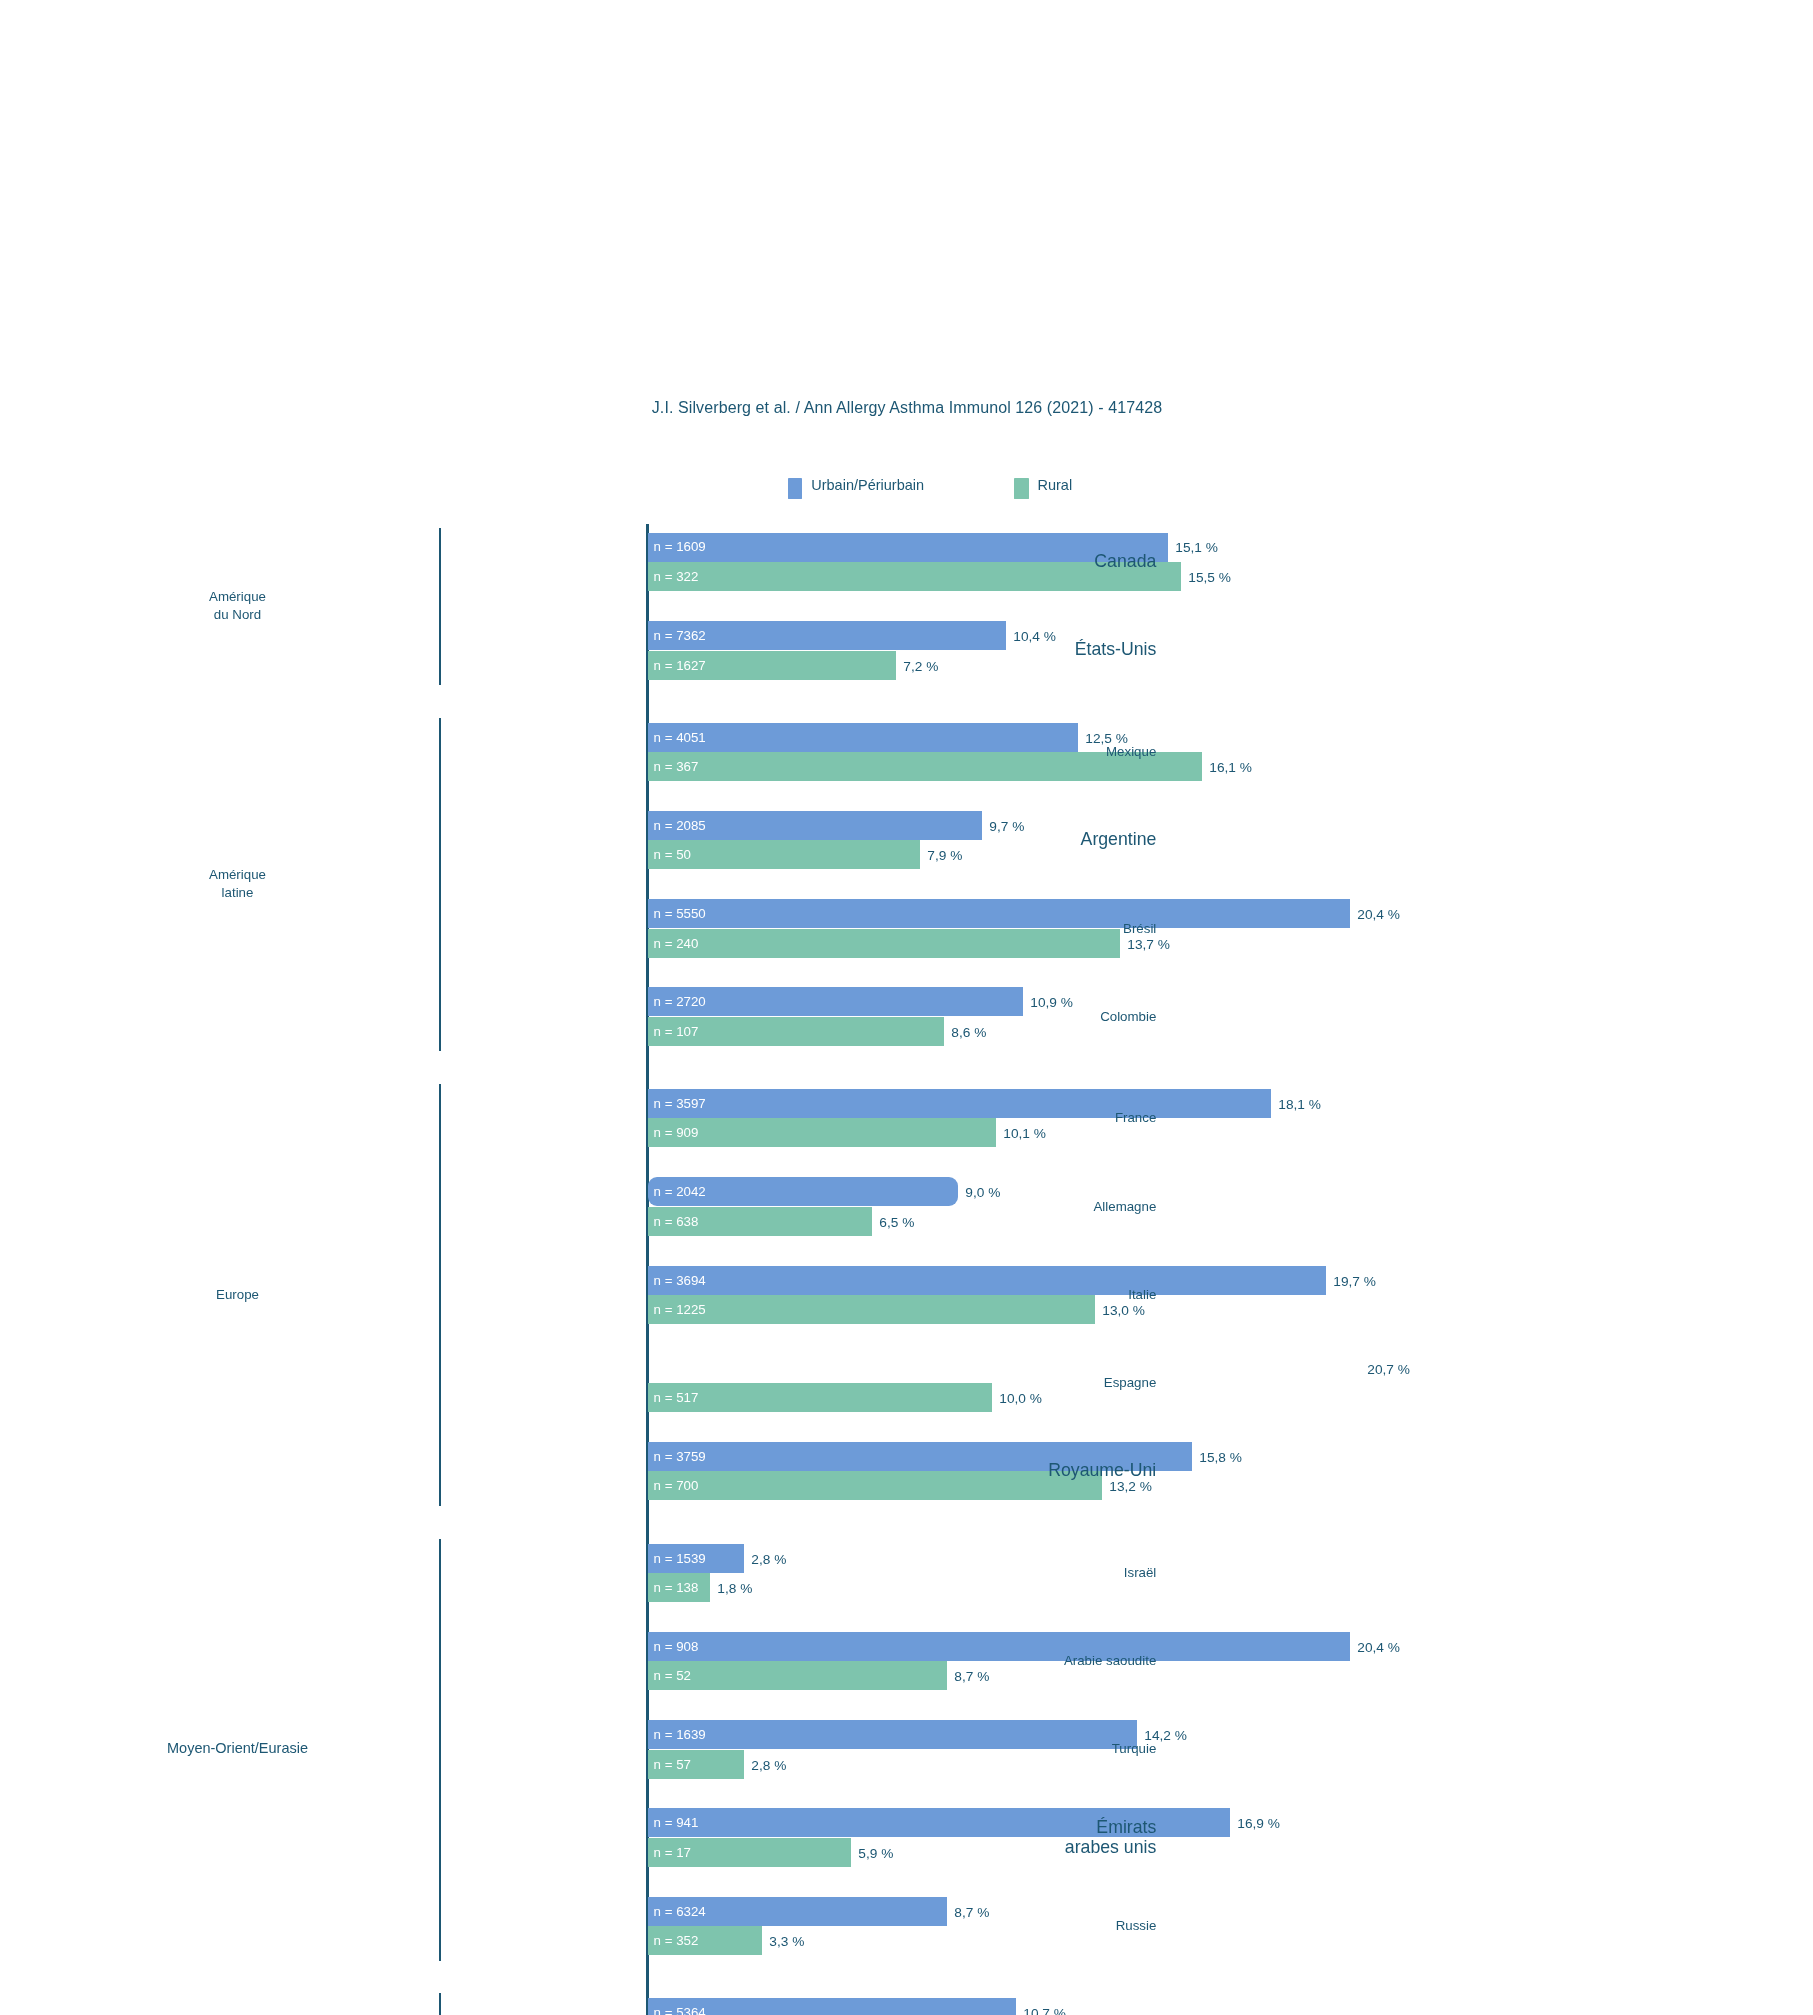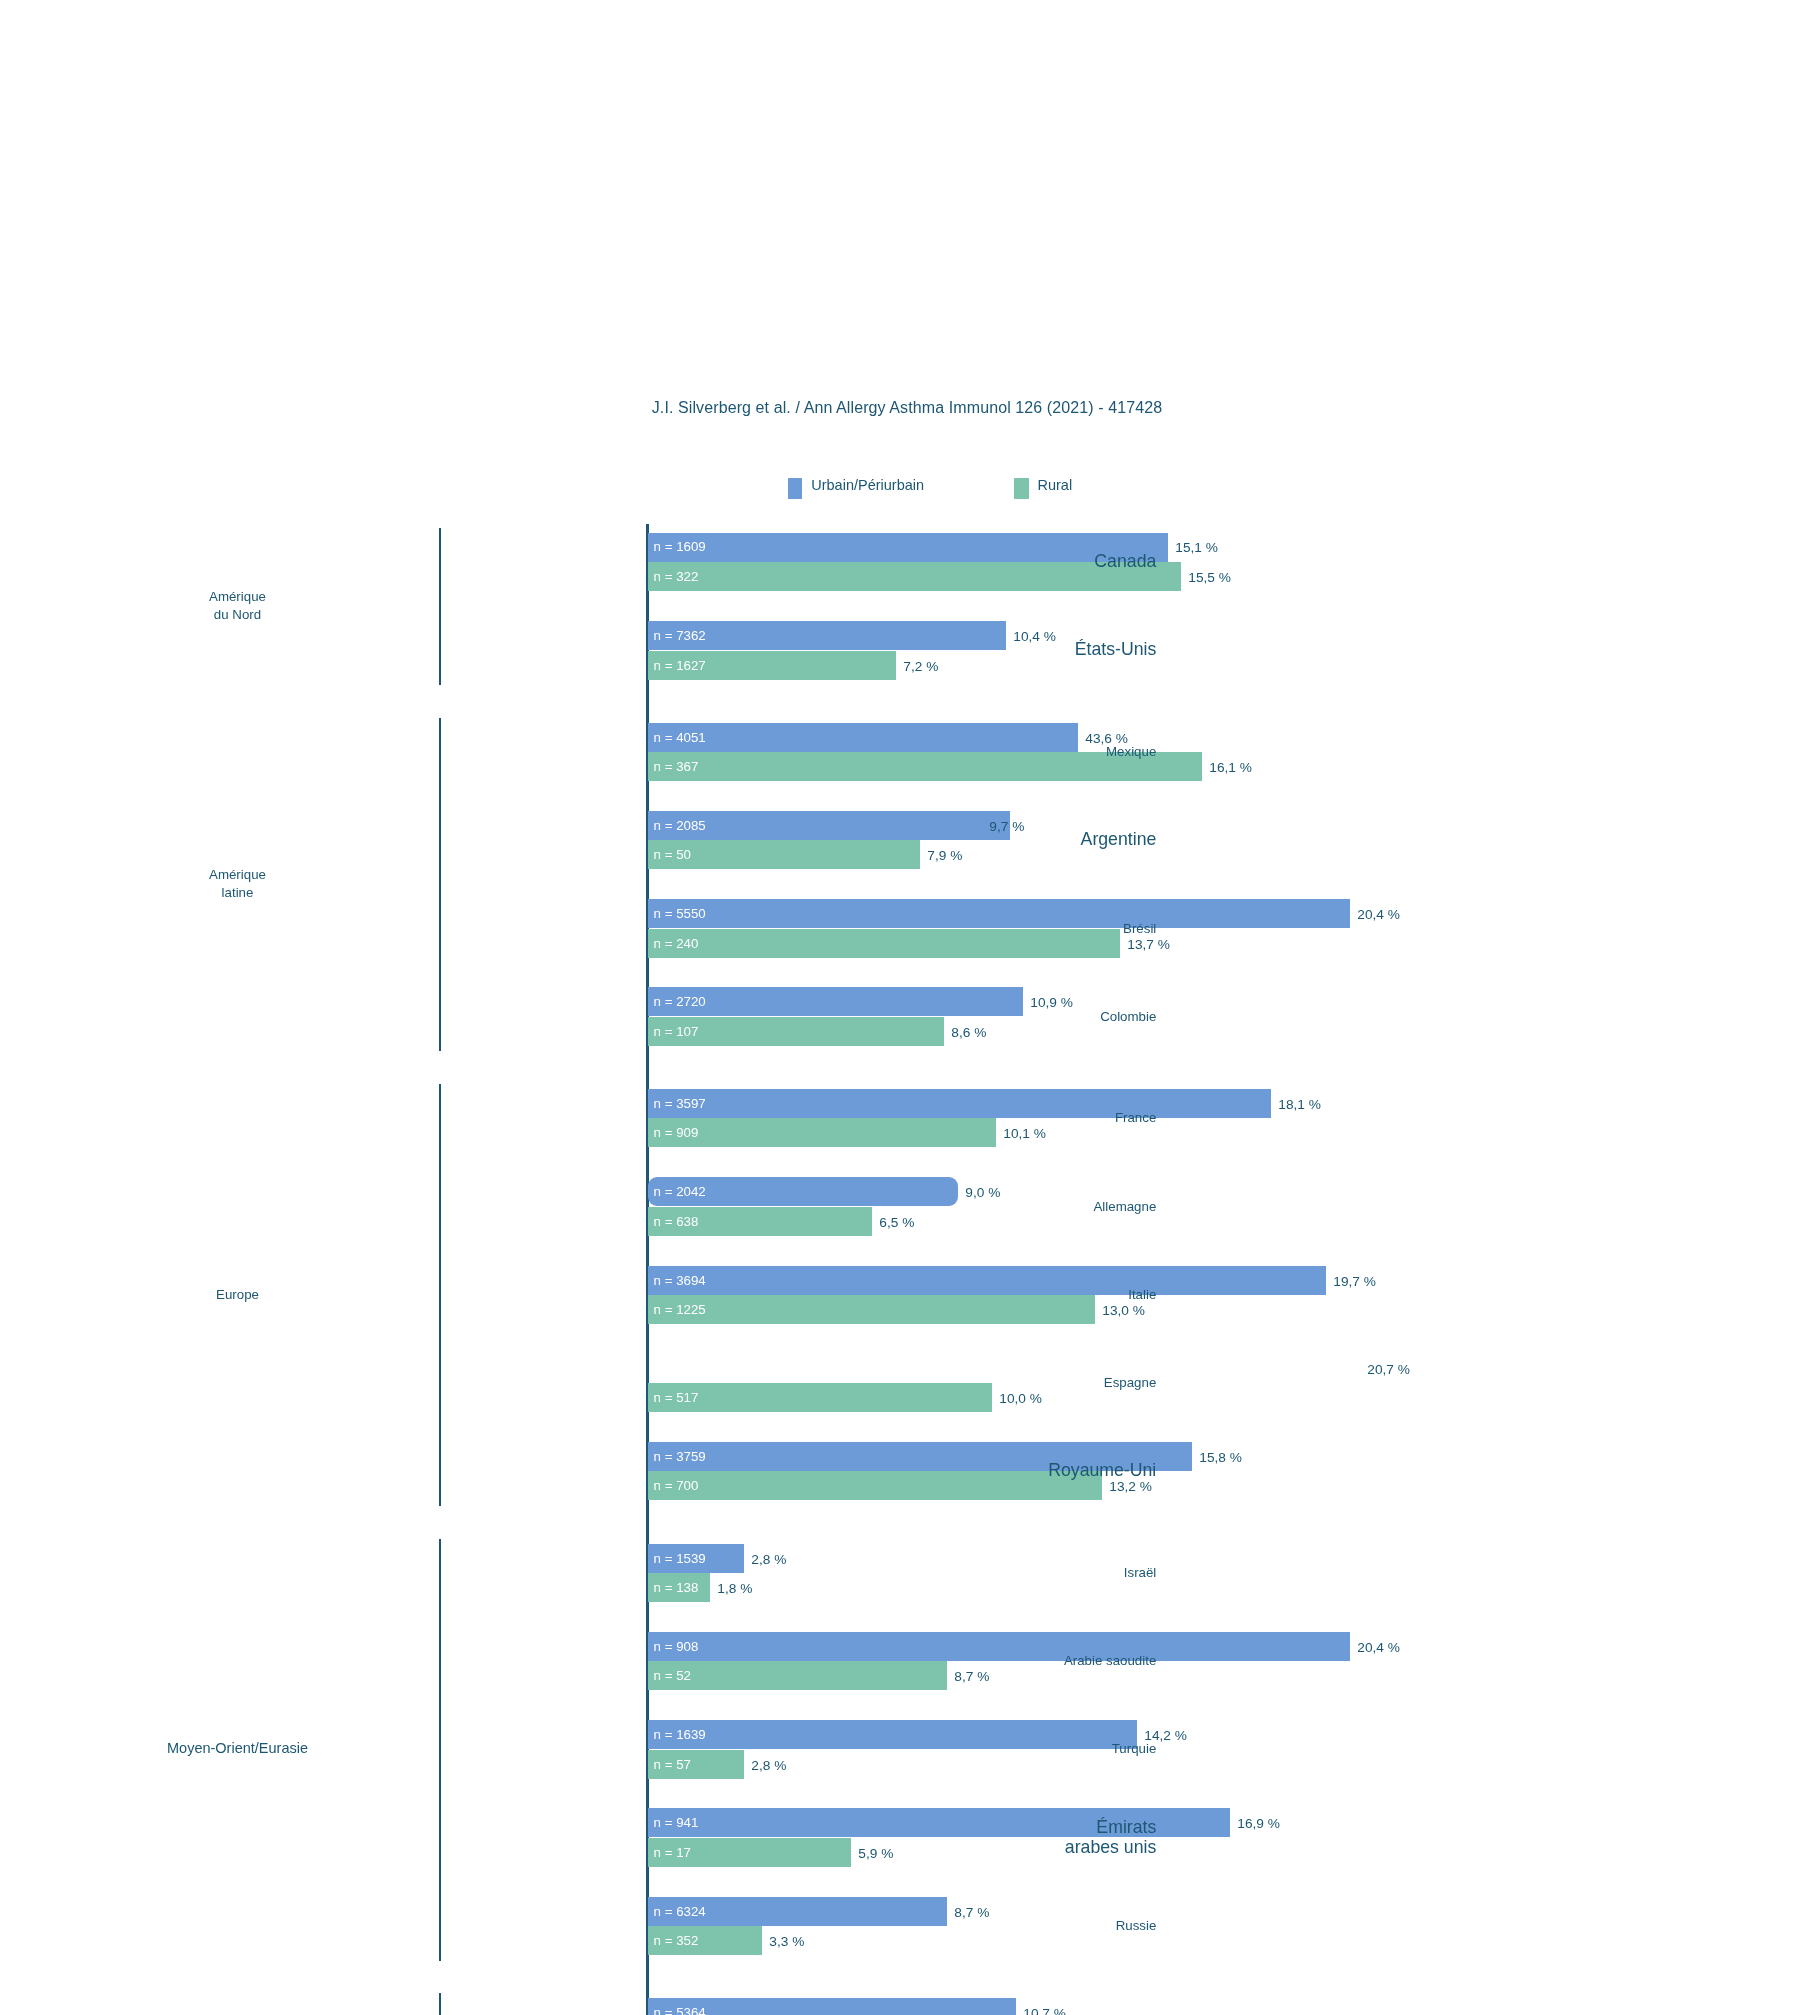--- a/index.html
+++ b/index.html
@@ -107,30 +107,30 @@
       <div class="bar rural" style="top: 127px; left: 0px; width: 860px;">
         <div class="fill" style="width: 248px;">
           <span class="n-label">n = 1627</span>
         </div>
         <span class="pct-label" style="left: 248px;">7,2 %</span>
       </div>
       <div class="bar urban" style="top: 199px; left: 0px; width: 860px;">
         <div class="fill" style="width: 430px;">
           <span class="n-label">n = 4051</span>
         </div>
-        <span class="pct-label" style="left: 430px;">43,6 %</span>
+        <span class="pct-label" style="left: 430px;">12,5 %</span>
       </div>
       <div class="bar rural" style="top: 228px; left: 0px; width: 860px;">
         <div class="fill" style="width: 554px;">
           <span class="n-label">n = 367</span>
         </div>
         <span class="pct-label" style="left: 554px;">16,1 %</span>
       </div>
       <div class="bar urban" style="top: 287px; left: 0px; width: 860px;">
-        <div class="fill" style="width: 334px; padding-left: 28px;">
+        <div class="fill" style="width: 334px;">
           <span class="n-label">n = 2085</span>
         </div>
         <span class="pct-label" style="left: 334px;">9,7 %</span>
       </div>
       <div class="bar rural" style="top: 316px; left: 0px; width: 860px;">
         <div class="fill" style="width: 272px;">
           <span class="n-label">n = 50</span>
         </div>
         <span class="pct-label" style="left: 272px;">7,9 %</span>
       </div>

